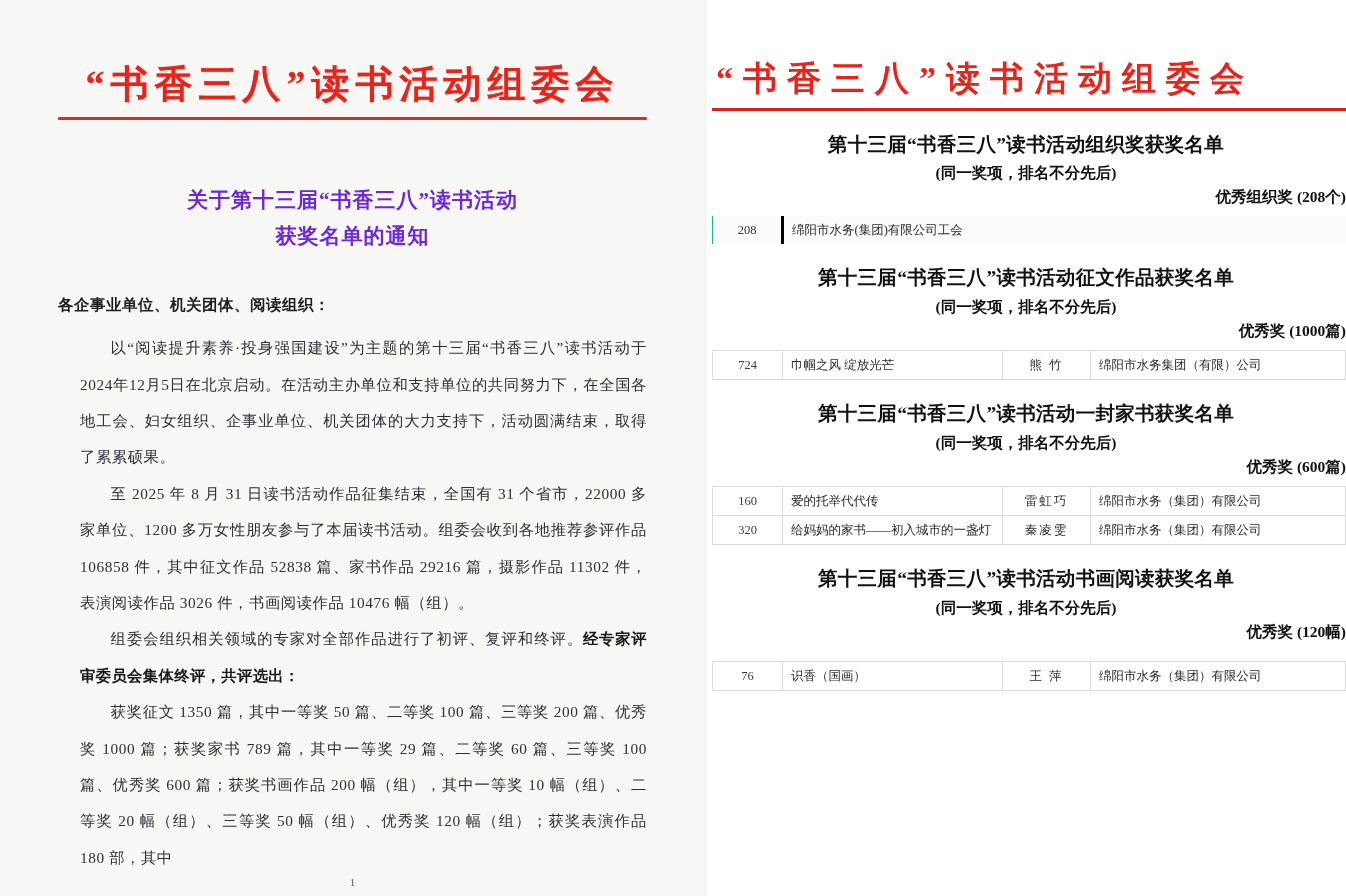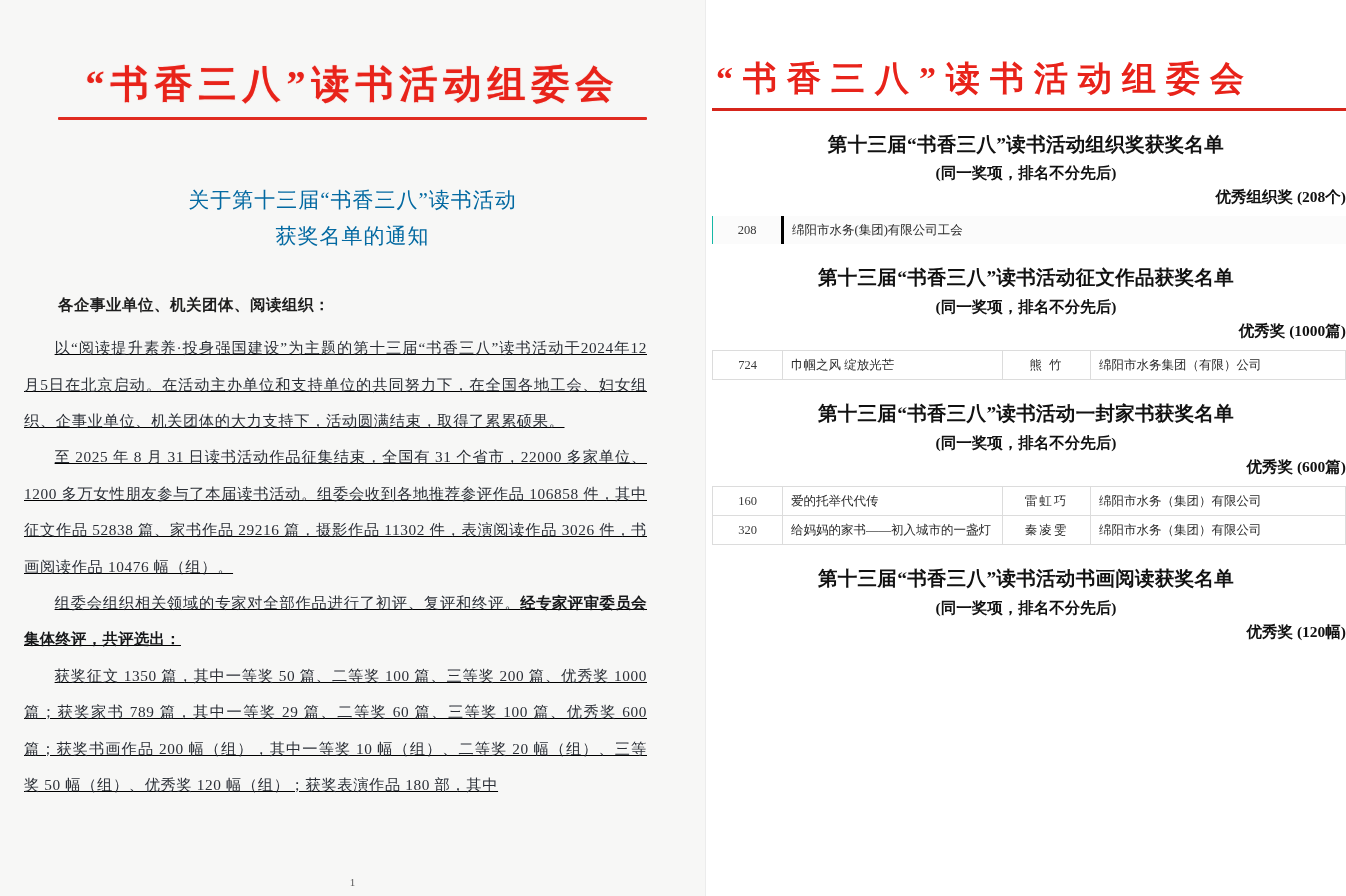--- a/index.html
+++ b/index.html
@@ -38,36 +38,36 @@
     margin:9px 0 0 0;
     height:3px;
     background:#e02b20;
     border-radius:1px;
   }
 
   .doc-title {
     margin:62px auto 0 auto;
     text-align:center;
     width:520px;
-    color:#0369a1;
-    font-weight:400;
+    color:#6d28d9;
+    font-weight:700;
     font-size:21px;
     line-height:1.75;
     letter-spacing:1px;
   }
 
   .recipient {
     margin:40px 0 0 58px;
     font-weight:700;
     font-size:15.5px;
     color:#1e1e1e;
     letter-spacing:.5px;
   }
 
-  .body-col { margin:14px 58px 0 24px;text-decoration:underline; }
+  .body-col { margin:14px 58px 0 80px; }
   .para {
     font-size:15.3px;
     color:#2b2f36;
     line-height:2.38;
     text-align:justify;
     text-indent:2em;
     letter-spacing:.6px;
     margin:0;
   }
   .para b { font-weight:700; color:#17181a; letter-spacing:.4px; }
@@ -243,16 +243,26 @@
           <td class="c-org">绵阳市水务（集团）有限公司</td>
         </tr>
       </tbody>
         </table>
     </div>
 
     <div class="section">
       <div class="sec-h1">第十三届“书香三八”读书活动书画阅读获奖名单</div>
       <div class="sec-h2">(同一奖项，排名不分先后)</div>
       <div class="sec-h3">优秀奖 (120幅)</div>
+      <table class="award ruled" style="margin-top:18px;">
+        <tbody>
+            <tr>
+          <td class="c-no">76</td>
+          <td class="c-title">识香（国画）</td>
+          <td class="c-name">王 萍</td>
+          <td class="c-org">绵阳市水务（集团）有限公司</td>
+        </tr>
+      </tbody>
+        </table>
     </div>
 
   </div>
 </div>
 
 </body></html>

